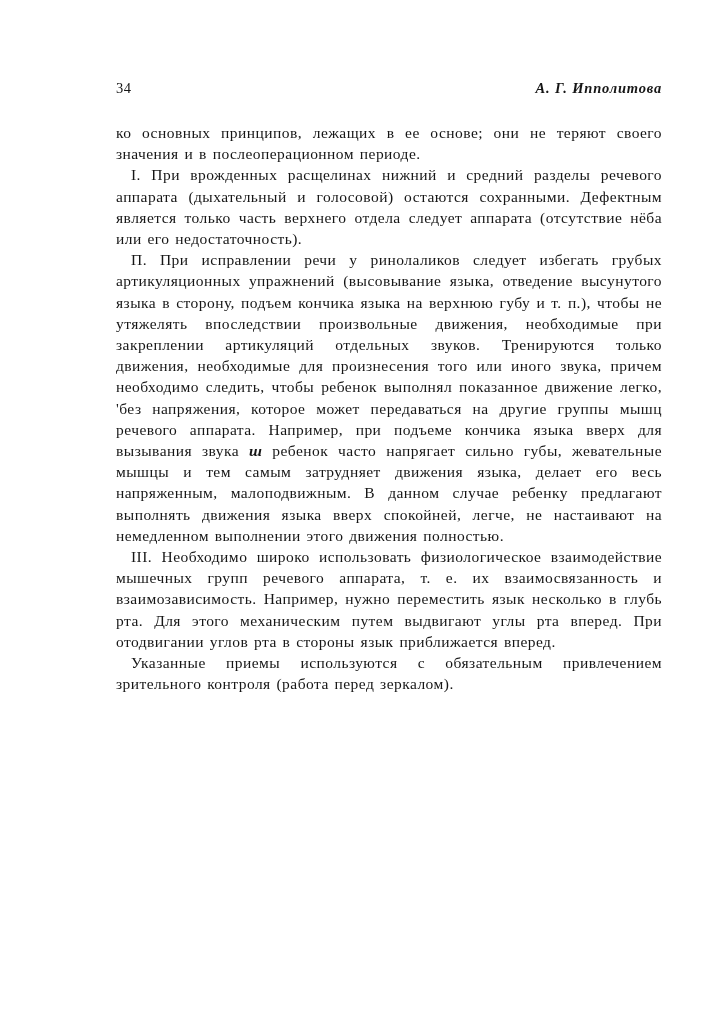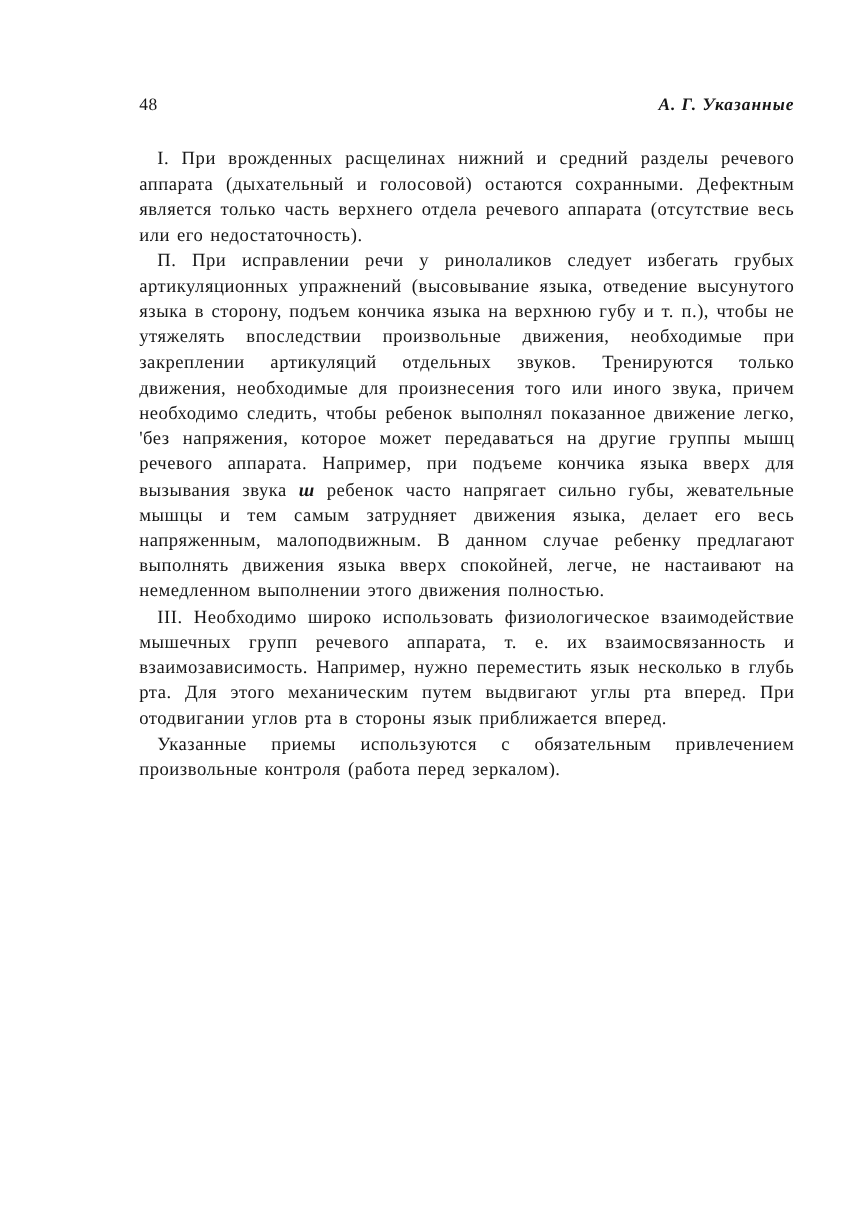--- a/index.html
+++ b/index.html
@@ -47,23 +47,24 @@
     font-weight: bold;
     font-style: italic;
   }
 </style>
 </head>
 <body>
 
 <div class="page">
   <div class="content">
     <header class="page-header">
-      <span class="page-number">48</span>
-      <span class="author">А. Г. Указанные</span>
+      <span class="page-number">34</span>
+      <span class="author">А. Г. Ипполитова</span>
     </header>
     <main class="page-body" id="paragraphs">
-        <p class="indent"><span>I. При врожденных расщелинах нижний и средний разделы речевого аппарата (дыхательный и голосовой) остаются сохранными. Дефектным является только часть верхнего отдела речевого аппарата (отсутствие весь или его недостаточность).</span></p>
+        <p class=""><span>ко основных принципов, лежащих в ее основе; они не теряют своего значения и в послеоперационном периоде.</span></p>
+        <p class="indent"><span>I. При врожденных расщелинах нижний и средний разделы речевого аппарата (дыхательный и голосовой) остаются сохранными. Дефектным является только часть верхнего отдела следует аппарата (отсутствие нёба или его недостаточность).</span></p>
         <p class="indent"><span>П. При исправлении речи у ринолаликов следует избегать грубых артикуляционных упражнений (высовывание языка, отведение высунутого языка в сторону, подъем кончика языка на верхнюю губу и т. п.), чтобы не утяжелять впоследствии произвольные движения, необходимые при закреплении артикуляций отдельных звуков. Тренируются только движения, необходимые для произнесения того или иного звука, причем необходимо следить, чтобы ребенок выполнял показанное движение легко, 'без напряжения, которое может передаваться на другие группы мышц речевого аппарата. Например, при подъеме кончика языка вверх для вызывания звука </span><span class="bold-italic">ш</span><span> ребенок часто напрягает сильно губы, жевательные мышцы и тем самым затрудняет движения языка, делает его весь напряженным, малоподвижным. В данном случае ребенку предлагают выполнять движения языка вверх спокойней, легче, не настаивают на немедленном выполнении этого движения полностью.</span></p>
         <p class="indent"><span>III. Необходимо широко использовать физиологическое взаимодействие мышечных групп речевого аппарата, т. е. их взаимосвязанность и взаимозависимость. Например, нужно переместить язык несколько в глубь рта. Для этого механическим путем выдвигают углы рта вперед. При отодвигании углов рта в стороны язык приближается вперед.</span></p>
-        <p class="indent"><span>Указанные приемы используются с обязательным привлечением произвольные контроля (работа перед зеркалом).</span></p>
+        <p class="indent"><span>Указанные приемы используются с обязательным привлечением зрительного контроля (работа перед зеркалом).</span></p>
       </main>
   </div>
 </div>
 
 </body></html>

